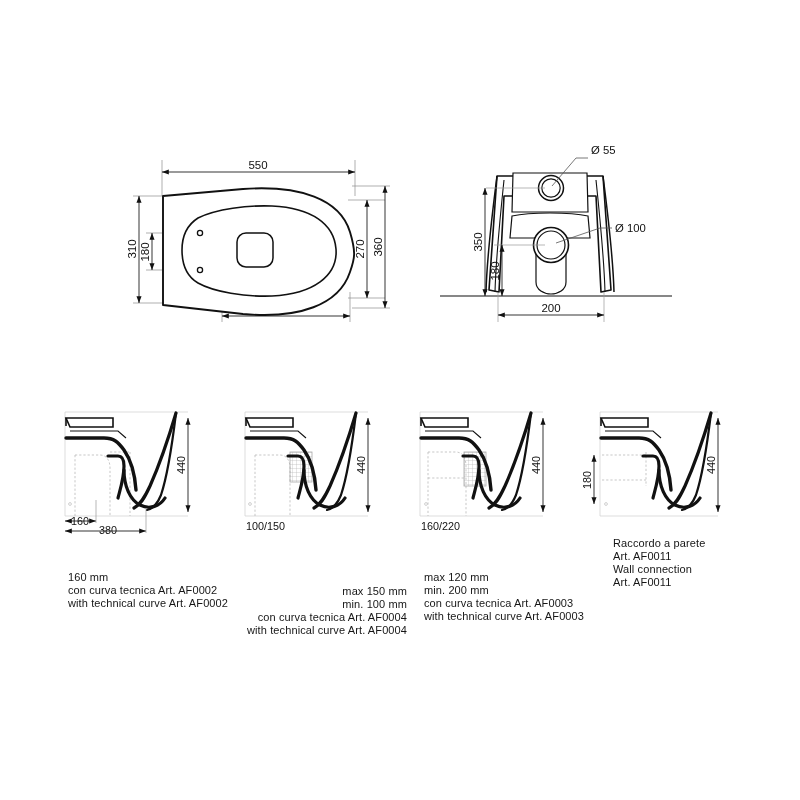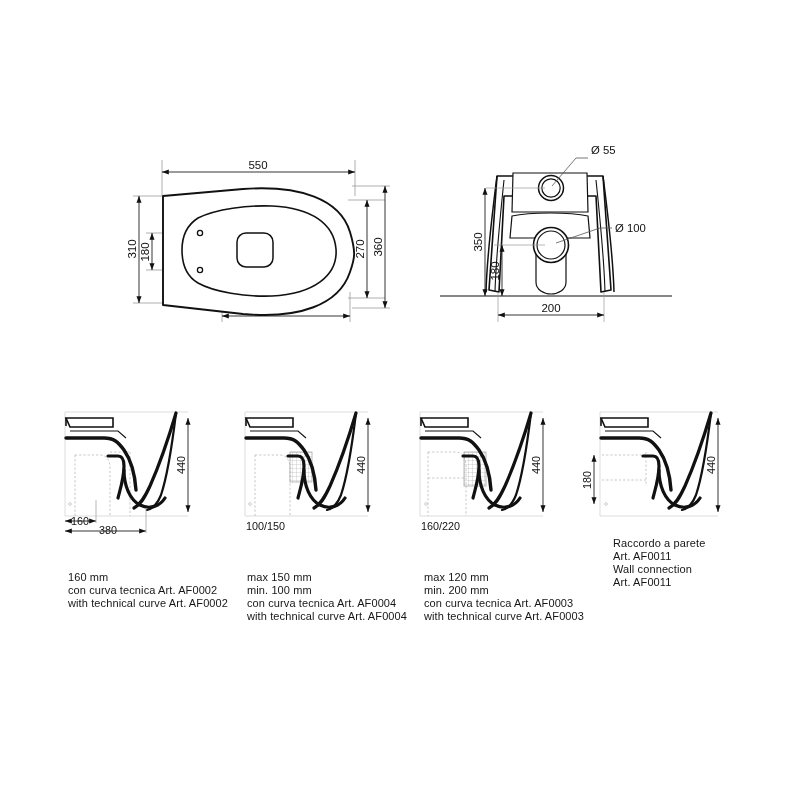--- a/index.html
+++ b/index.html
@@ -326,21 +326,21 @@
       <line x1="594" y1="455" x2="594" y2="504" stroke="#111111" stroke-width="0.85" marker-start="url(#arS)" marker-end="url(#ar)"></line>
       <text x="591" y="480" font-size="10.8" text-anchor="middle" transform="rotate(-90 591 480)">180</text>
     </g>
   </g>
 </svg>
 
 <div class="cap" style="left:68px; top:571px;"><span>160 mm</span>
 <span>con curva tecnica Art. AF0002</span>
 <span>with technical curve Art. AF0002</span></div>
 
-<div class="cap" style="left:247px; top:571px;"><span>max 150 mm</span>
+<div class="cap" style="left:247px; top:585px;text-align:right;"><span>max 150 mm</span>
 <span>min. 100 mm</span>
 <span>con curva tecnica Art. AF0004</span>
 <span>with technical curve Art. AF0004</span></div>
 
 <div class="cap" style="left:424px; top:571px;"><span>max 120 mm</span>
 <span>min. 200 mm</span>
 <span>con curva tecnica Art. AF0003</span>
 <span>with technical curve Art. AF0003</span></div>
 
 <div class="cap" style="left:613px; top:537px;"><span>Raccordo a parete</span>

